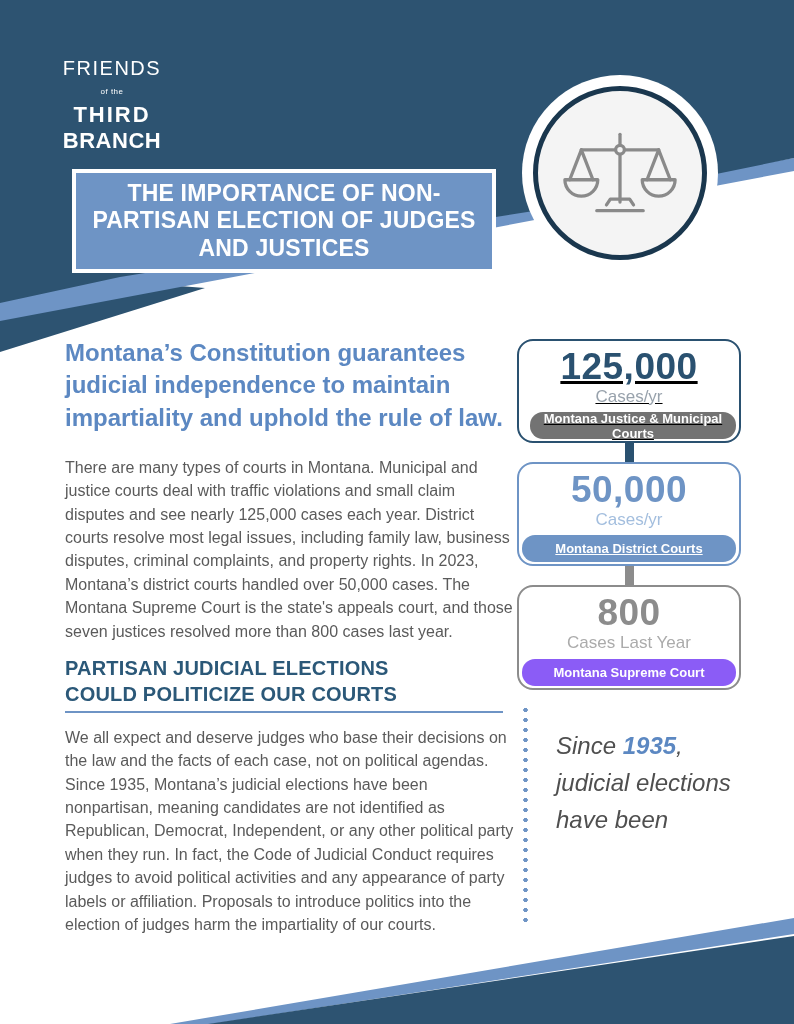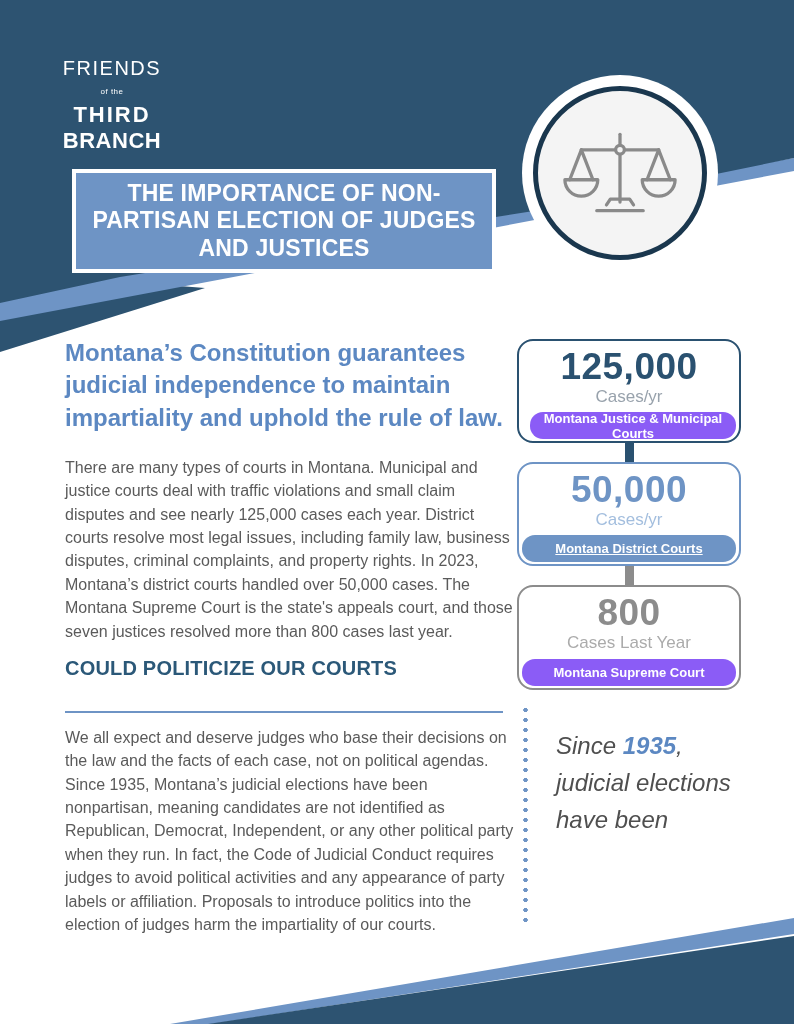--- a/index.html
+++ b/index.html
@@ -75,22 +75,22 @@
     width:100%; background:#ffffff; border-radius:16px;
     text-align:center; padding:7px 2px 2px; border:2.5px solid;
   }
   .stat-value { font-size:37px; font-weight:800; line-height:1.05; letter-spacing:0.5px; }
   .stat-unit  { font-size:17px; line-height:1.2; margin-bottom:5px; }
   .stat-bar {
     height:27px; border-radius:13px; margin:0 1px;
     color:#ffffff; font-size:13px; font-weight:700;
     display:flex; align-items:center; justify-content:center;
   }
-  .c-navy { border-color:#2A5170; } .c-navy .stat-value { color:#2A5170; }
-  .c-navy .stat-unit { color:#98A2AC; } .c-navy .stat-bar { background:#8b5cf6;margin-left:9px; }
+  .c-navy { border-color:#2A5170;text-decoration:underline; } .c-navy .stat-value { color:#2A5170; }
+  .c-navy .stat-unit { color:#98A2AC; } .c-navy .stat-bar { background:#737373;margin-left:9px; }
   .c-blue { border-color:#6E94C5; } .c-blue .stat-value { color:#6E94C5; }
   .c-blue .stat-unit { color:#A3BEDE; } .c-blue .stat-bar { background:#6E94C5;text-decoration:underline; }
   .c-gray { border-color:#8C8C8C; } .c-gray .stat-value { color:#8C8C8C; }
   .c-gray .stat-unit { color:#ABABAB; } .c-gray .stat-bar { background:#8b5cf6; }
   .connector { width:9px; height:19px; }
   .connector.navy { background:#2A5170; }
   .connector.gray { background:#8C8C8C; }
   
   .section-heading {
     position:absolute; left:65px; top:655px; width:450px; z-index:5;
@@ -182,20 +182,21 @@
   </div>
   <div class="connector gray"></div>
   <div class="stat-card c-gray">
     <div class="stat-value">800</div>
     <div class="stat-unit">Cases Last Year</div>
     <div class="stat-bar">Montana Supreme Court</div>
   </div>
 </div>
 
 <h2 class="section-heading">
+  <span style="display:block;">PARTISAN JUDICIAL ELECTIONS</span>
   <span style="display:block;">COULD POLITICIZE OUR COURTS</span>
 </h2>
 <div class="section-divider"></div>
 <p class="section-body">We all expect and deserve judges who base their decisions on the law and the facts of each case, not on political agendas. Since 1935, Montana’s judicial elections have been nonpartisan, meaning candidates are not identified as Republican, Democrat, Independent, or any other political party when they run. In fact, the Code of Judicial Conduct requires judges to avoid political activities and any appearance of party labels or affiliation. Proposals to introduce politics into the election of judges harm the impartiality of our courts.</p>
 
 <div class="quote-dots"></div>
 <div class="quote">
   <div><span>Since </span><span class="hl">1935</span><span>,</span></div>
   <div>judicial elections</div>
   <div>have been</div>

